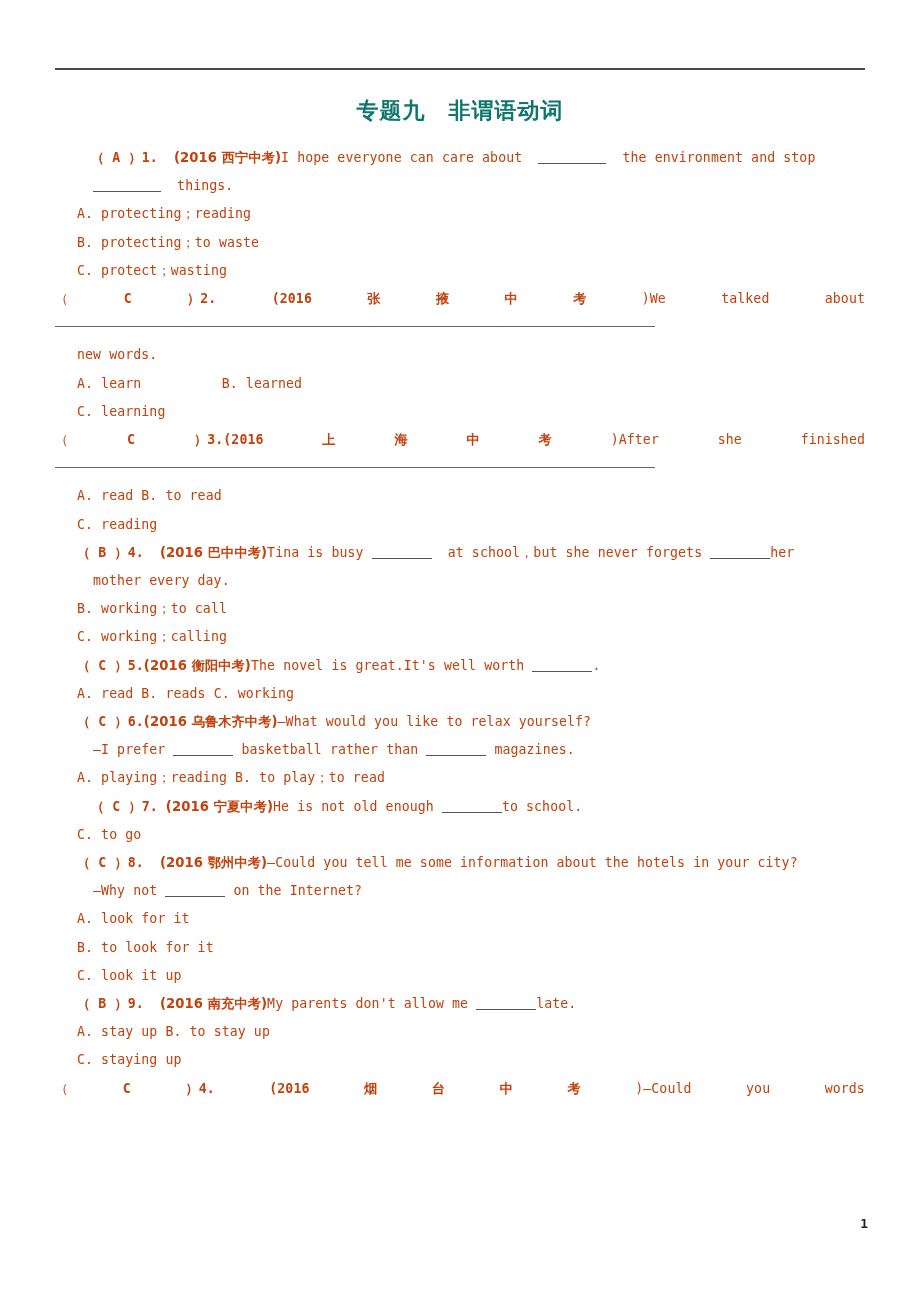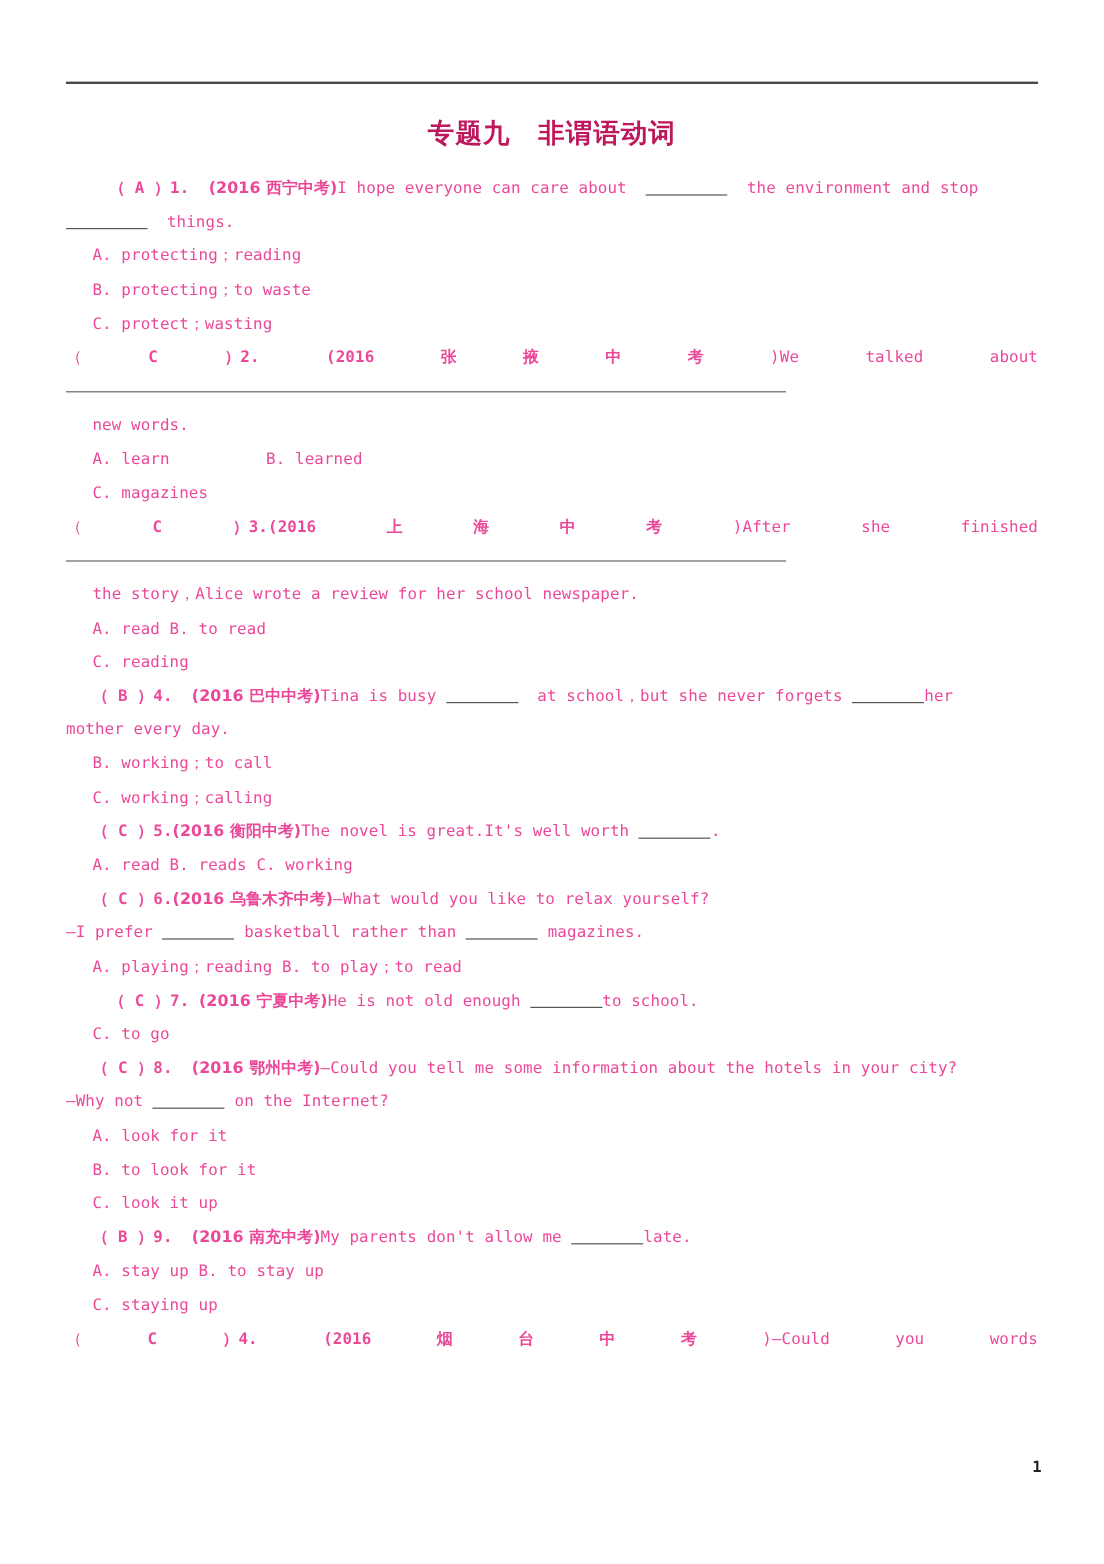--- a/index.html
+++ b/index.html
@@ -26,52 +26,52 @@
     width: 810px;
     height: 2px;
     background: #4a4a4a;
   }
   .doc-title {
     position: absolute;
     left: 0;
     top: 96px;
     width: 920px;
     text-align: center;
-    color: #be185d;
+    color: #0f766e;
     font-family: "DejaVu Sans", "Liberation Sans", sans-serif;
     font-weight: bold;
     font-size: 22px;
     letter-spacing: 1px;
     white-space: pre;
   }
   .content {
     position: absolute;
     left: 55px;
     top: 144px;
     width: 810px;
   }
   .line {
     font-family: "DejaVu Sans Mono", "Liberation Mono", monospace;
     font-size: 13.2px;
     line-height: 28.2px;
-    color: #ec4899;
+    color: #c2410c;
     white-space: nowrap;
     letter-spacing: 0.1px;
   }
   
   .line.just {
     display: flex;
     justify-content: space-between;
     width: 810px;
     white-space: nowrap;
   }
   .line.just > span { display: inline-block; }
   .line.indent { padding-left: 36px; }
   .line.indent2 { padding-left: 22px; }
-  .line.hang { padding-left: 0px; }
+  .line.hang { padding-left: 0px; margin-left: 38px; }
 
   .cn {
     font-family: "DejaVu Sans", "Liberation Sans", sans-serif;
     font-size: 13.2px;
   }
   .bold { font-weight: bold; }
 
   
   .ansbox { font-weight: bold; }
 
@@ -139,38 +139,37 @@
       <span>talked</span>
       <span>about</span>
     </div>
     <div class="line longrule-wrap">
       <span class="longblank"></span>
     </div>
     <div class="line indent2">new words.</div>
     <div class="line indent2">
       <span>A. learn</span>&nbsp;&nbsp;&nbsp;&nbsp;&nbsp;&nbsp;&nbsp;&nbsp;&nbsp;&nbsp;<span>B. learned</span>
     </div>
-    <div class="line indent2">C. magazines</div>
+    <div class="line indent2">C. learning</div>
 
     <div class="line just">
       <span>（</span>
       <span class="ansbox">C</span>
       <span class="bold">）<span>3.</span><span>(2016</span></span>
       <span class="cn bold">上</span>
       <span class="cn bold">海</span>
       <span class="cn bold">中</span>
       <span class="cn bold">考</span>
       <span>)After</span>
       <span>she</span>
       <span>finished</span>
     </div>
     <div class="line longrule-wrap">
       <span class="longblank"></span>
     </div>
-    <div class="line indent2">the story，Alice wrote a review for her school newspaper.</div>
     <div class="line indent2">A. read  B. to read</div>
     <div class="line indent2">C. reading</div>
 
     <div class="line indent2">
       <span class="ansbox">（&nbsp;<span>B</span>&nbsp;）</span><span class="bold">4.</span>&nbsp;&nbsp;<span class="cn bold">(2016 巴中中考)</span><span>Tina  is  busy</span>&nbsp;<span class="blank b-md"></span>&nbsp;&nbsp;<span>at  school，but  she  never  forgets</span>&nbsp;<span class="blank b-md"></span><span>her</span>
     </div>
     <div class="line hang">mother every day.</div>
     <div class="line indent2">B. working；to call</div>
     <div class="line indent2">C. working；calling</div>
 

